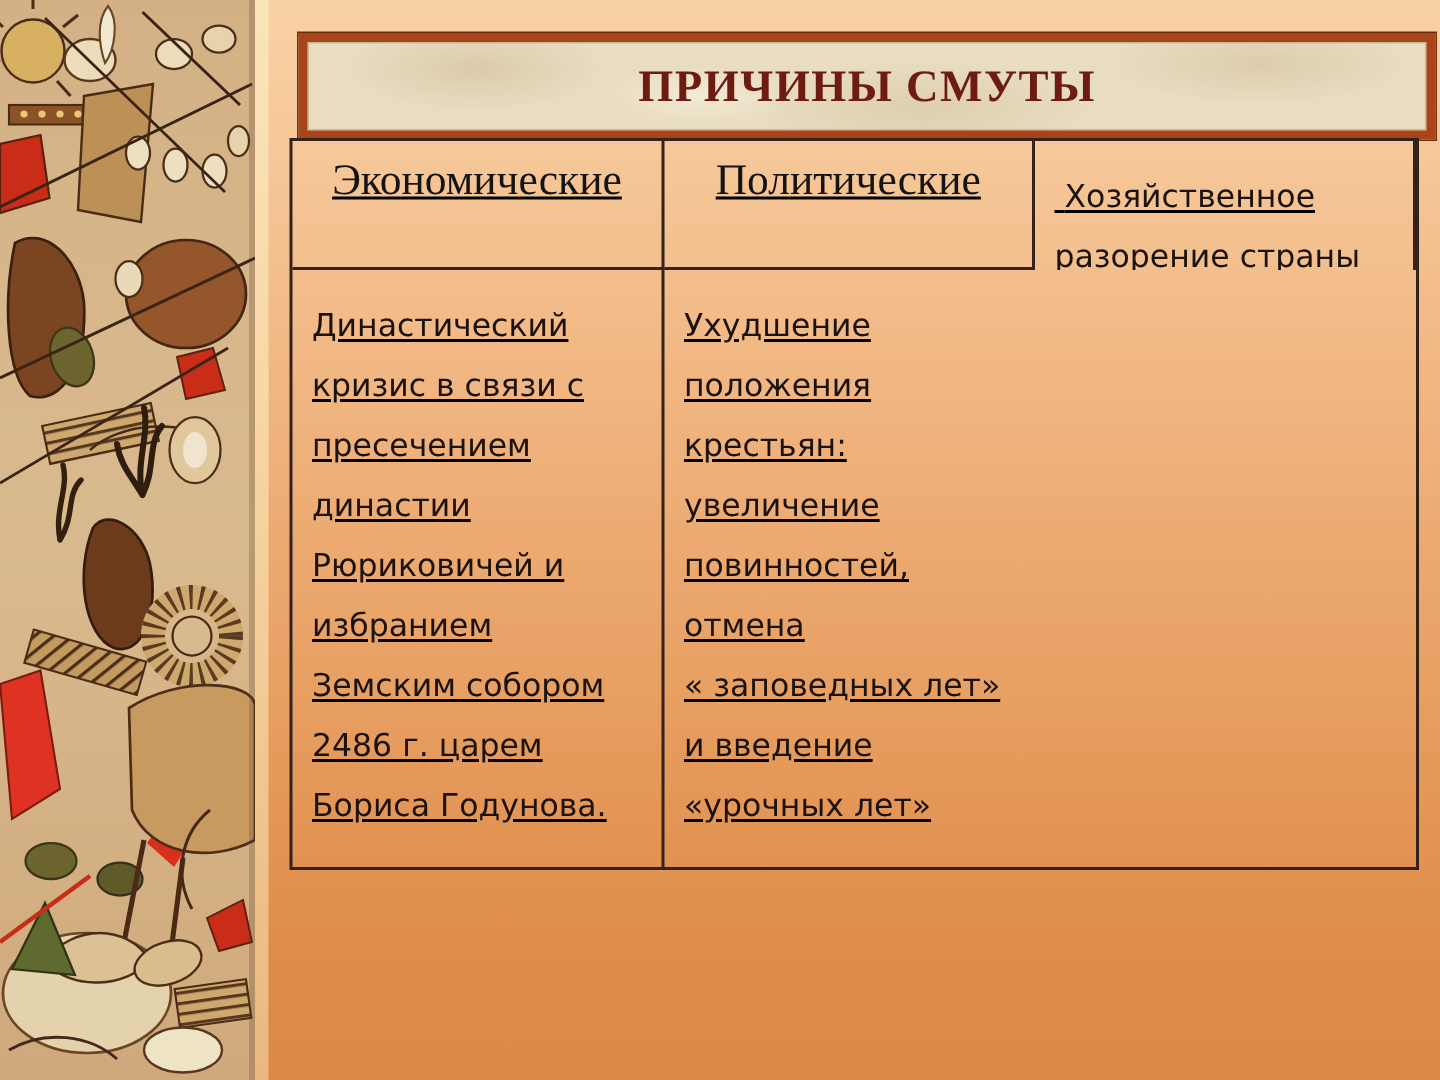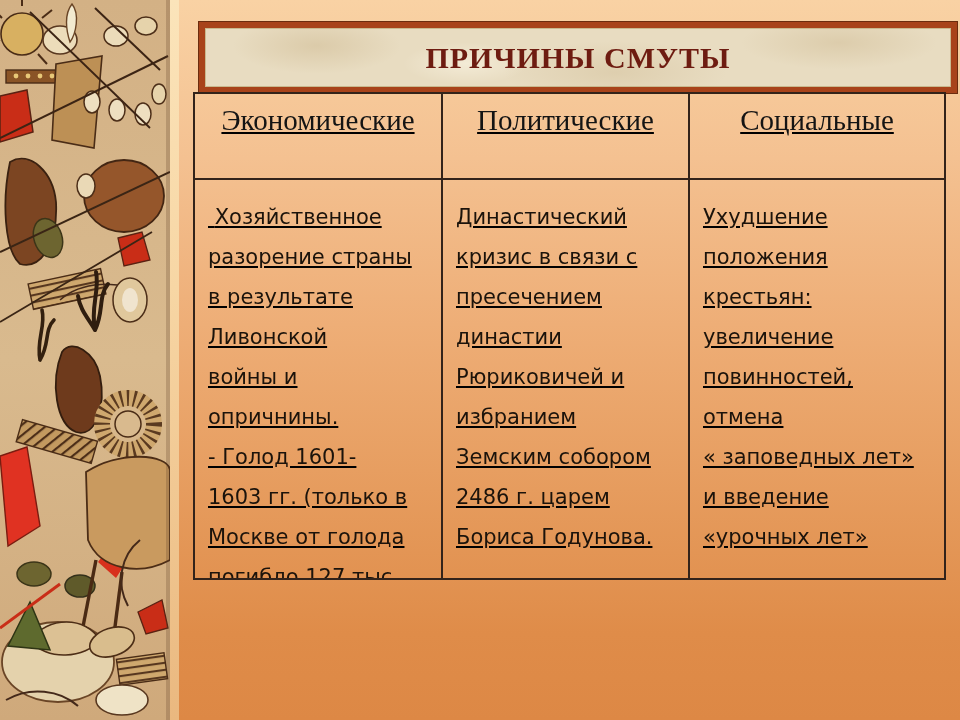--- a/index.html
+++ b/index.html
@@ -177,21 +177,20 @@
   </div>
   <div class="art-edge"></div>
 
   <div class="title-box">
     <div class="title-text">ПРИЧИНЫ СМУТЫ</div>
   </div>
 
   <div class="ttable">
     <div class="th">Экономические</div>
     <div class="th">Политические</div>
-    <div class="th last">Социальные</div>
 
     <div class="td"> Хозяйственное
 разорение страны
 в результате
 Ливонской
 войны и
 опричнины.
 - Голод 1601-
 1603 гг. (только в
 Москве от голода

